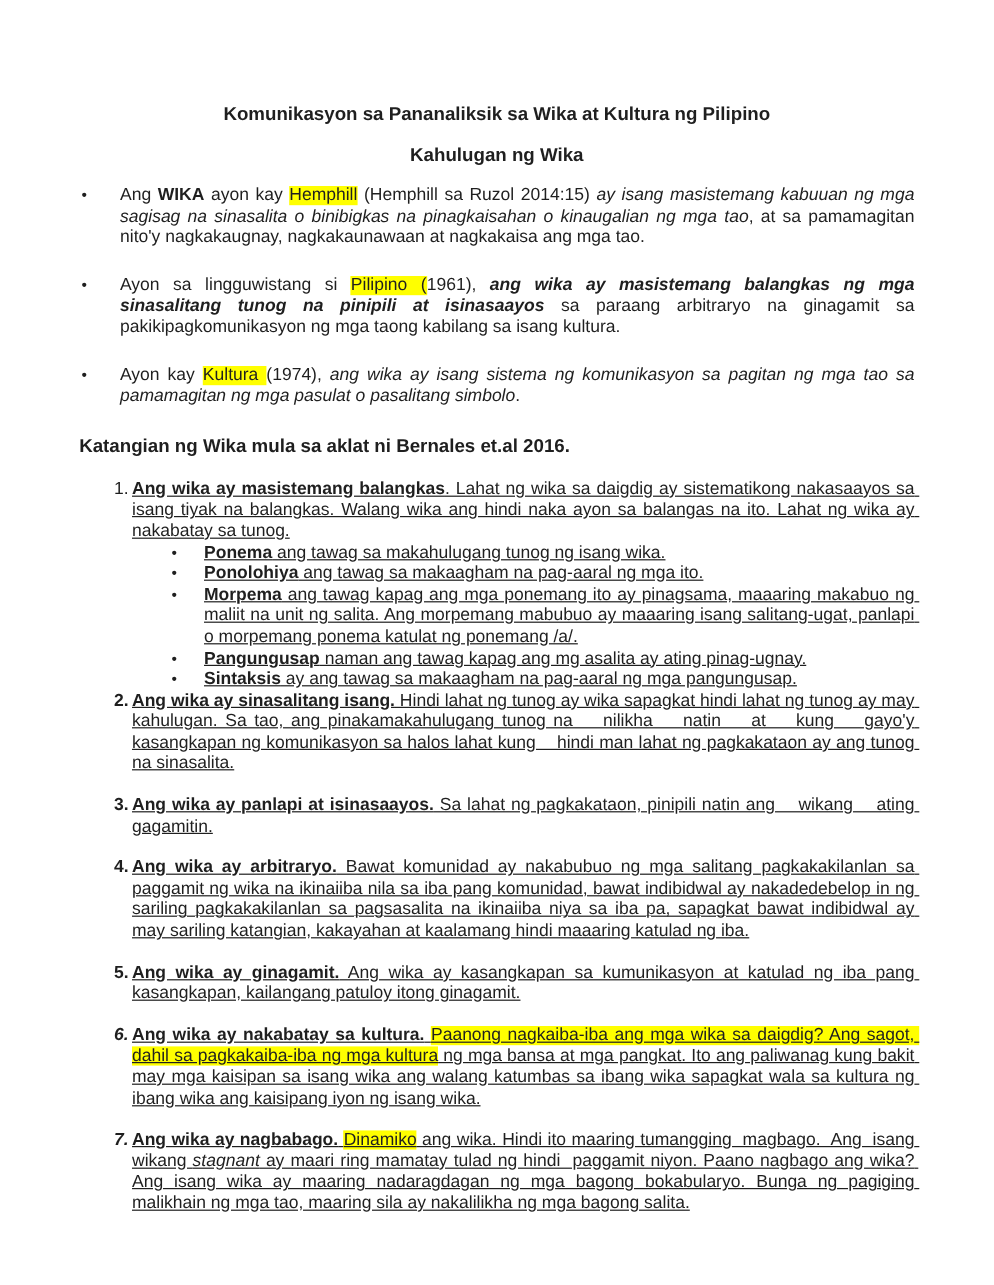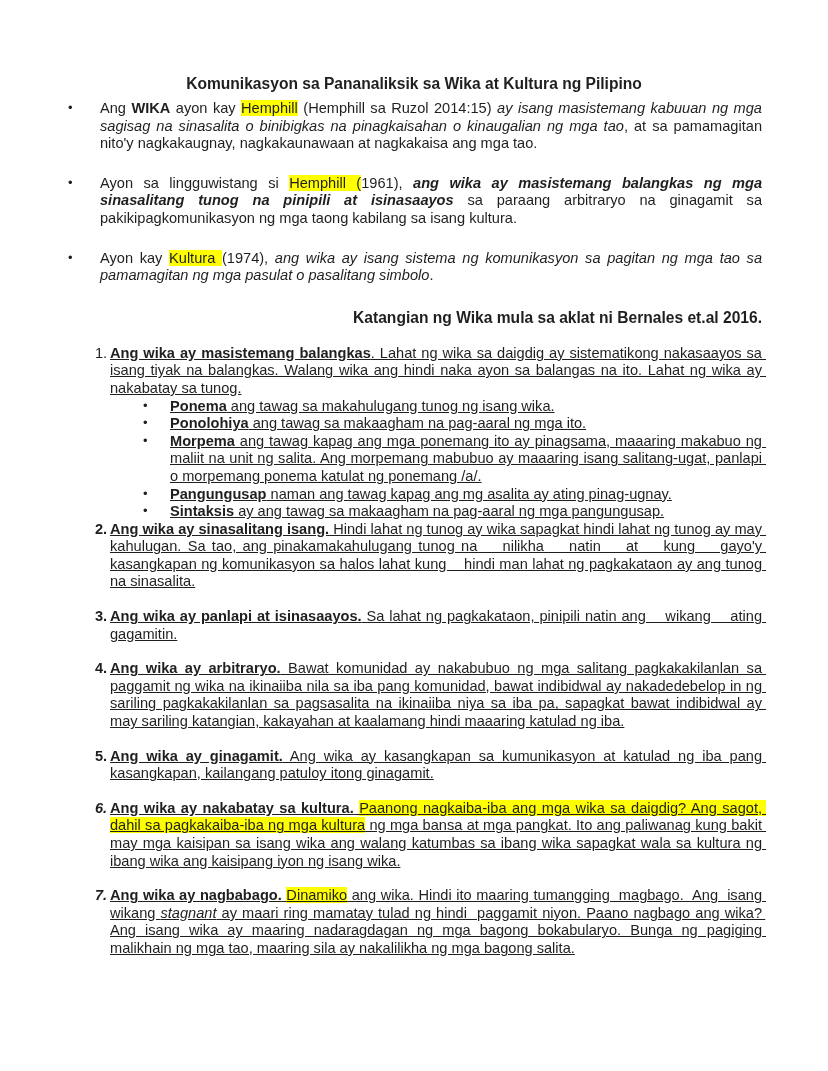--- a/index.html
+++ b/index.html
@@ -8,31 +8,31 @@
     box-sizing:border-box;
     width:828px;height:1071px;
     background:#fff;
     padding:71px 66px 0 66px;
     color:var(--ink,#1f1f1f);
     font-family:"Liberation Sans",sans-serif;
     font-size:14.6px;
     line-height:17.6px;
   }
   .doc-title{
-    margin:4px;
+    margin:16px;
     font-size:15.6px;
     font-weight:700;
     text-align:center;
     line-height:18px;
   }
   .section-heading{
     margin:24px 0 18px 0;
     font-size:15.6px;
     font-weight:700;
-    text-align:right;
+    text-align:left;
     line-height:18px;
   }
   ul.intro{
     list-style:none;
     margin:7px 0 10px 0;
     padding:0;
   }
   ul.intro > li{
     position:relative;
     padding-left:34px;
@@ -82,24 +82,25 @@
   }
   .s-b{font-weight:700;}
   .s-i{font-style:italic;}
   .s-hl{background:var(--hl,#ffff00);}
 </style>
 </head>
 <body>
 
 <div class="page">
   <div class="doc-title">Komunikasyon sa Pananaliksik sa Wika at Kultura ng Pilipino</div>
+  <div class="doc-title">Kahulugan ng Wika</div>
 
   <ul class="intro" id="intro-bullets">
       <li><span class="marker">•</span><span class="">Ang </span><span class="s-b">WIKA</span><span class=""> ayon kay </span><span class="s-hl">Hemphill</span><span class=""> (Hemphill sa Ruzol 2014:15) </span><span class="s-i">ay isang masistemang kabuuan ng mga sagisag na sinasalita o binibigkas na pinagkaisahan o kinaugalian ng mga tao</span><span class="">, at sa pamamagitan nito'y nagkakaugnay, nagkakaunawaan at nagkakaisa ang mga tao.</span></li>
-      <li><span class="marker">•</span><span class="">Ayon sa lingguwistang si </span><span class="s-hl">Hemphill (</span><span class="">1961), </span><span class="s-b s-i">ang wika ay masistemang balangkas ng mga sinasalitang tunog na pinipili at isinasaayos</span><span class=""> sa paraang arbitraryo na ginagamit sa pakikipagkomunikasyon ng mga taong kabilang sa isang kultura.</span></li>
+      <li><span class="marker">•</span><span class="">Ayon sa lingguwistang si </span><span class="s-hl">Pilipino (</span><span class="">1961), </span><span class="s-b s-i">ang wika ay masistemang balangkas ng mga sinasalitang tunog na pinipili at isinasaayos</span><span class=""> sa paraang arbitraryo na ginagamit sa pakikipagkomunikasyon ng mga taong kabilang sa isang kultura.</span></li>
       <li><span class="marker">•</span><span class="">Ayon kay </span><span class="s-hl">Kultura </span><span class="">(1974), </span><span class="s-i">ang wika ay isang sistema ng komunikasyon sa pagitan ng mga tao sa pamamagitan ng mga pasulat o pasalitang simbolo</span><span class="">.</span></li>
     </ul>
 
   <div class="section-heading">Katangian ng Wika mula sa aklat ni Bernales et.al 2016.</div>
 
   <ol class="katangian" id="numbered-list">
       <li class="no-gap">
         <span class="num ">1.</span>
         <div class="ibody"><span class="s-b">Ang wika ay masistemang balangkas</span><span class="">. Lahat ng wika sa daigdig ay sistematikong nakasaayos sa isang tiyak na balangkas. Walang wika ang hindi naka ayon sa balangas na ito. Lahat ng wika ay nakabatay sa tunog.</span><ul class="sub"><li><span class="marker">•</span><span class="s-b">Ponema</span><span class=""> ang tawag sa makahulugang tunog ng isang wika.</span></li><li><span class="marker">•</span><span class="s-b">Ponolohiya</span><span class=""> ang tawag sa makaagham na pag-aaral ng mga ito.</span></li><li><span class="marker">•</span><span class="s-b">Morpema</span><span class=""> ang tawag kapag ang mga ponemang ito ay pinagsama, maaaring makabuo ng maliit na unit ng salita. Ang morpemang mabubuo ay maaaring isang salitang-ugat, panlapi o morpemang ponema katulat ng ponemang /a/.</span></li><li><span class="marker">•</span><span class="s-b">Pangungusap</span><span class=""> naman ang tawag kapag ang mg asalita ay ating pinag-ugnay.</span></li><li><span class="marker">•</span><span class="s-b">Sintaksis</span><span class=""> ay ang tawag sa makaagham na pag-aaral ng mga pangungusap.</span></li></ul></div>
       </li>

